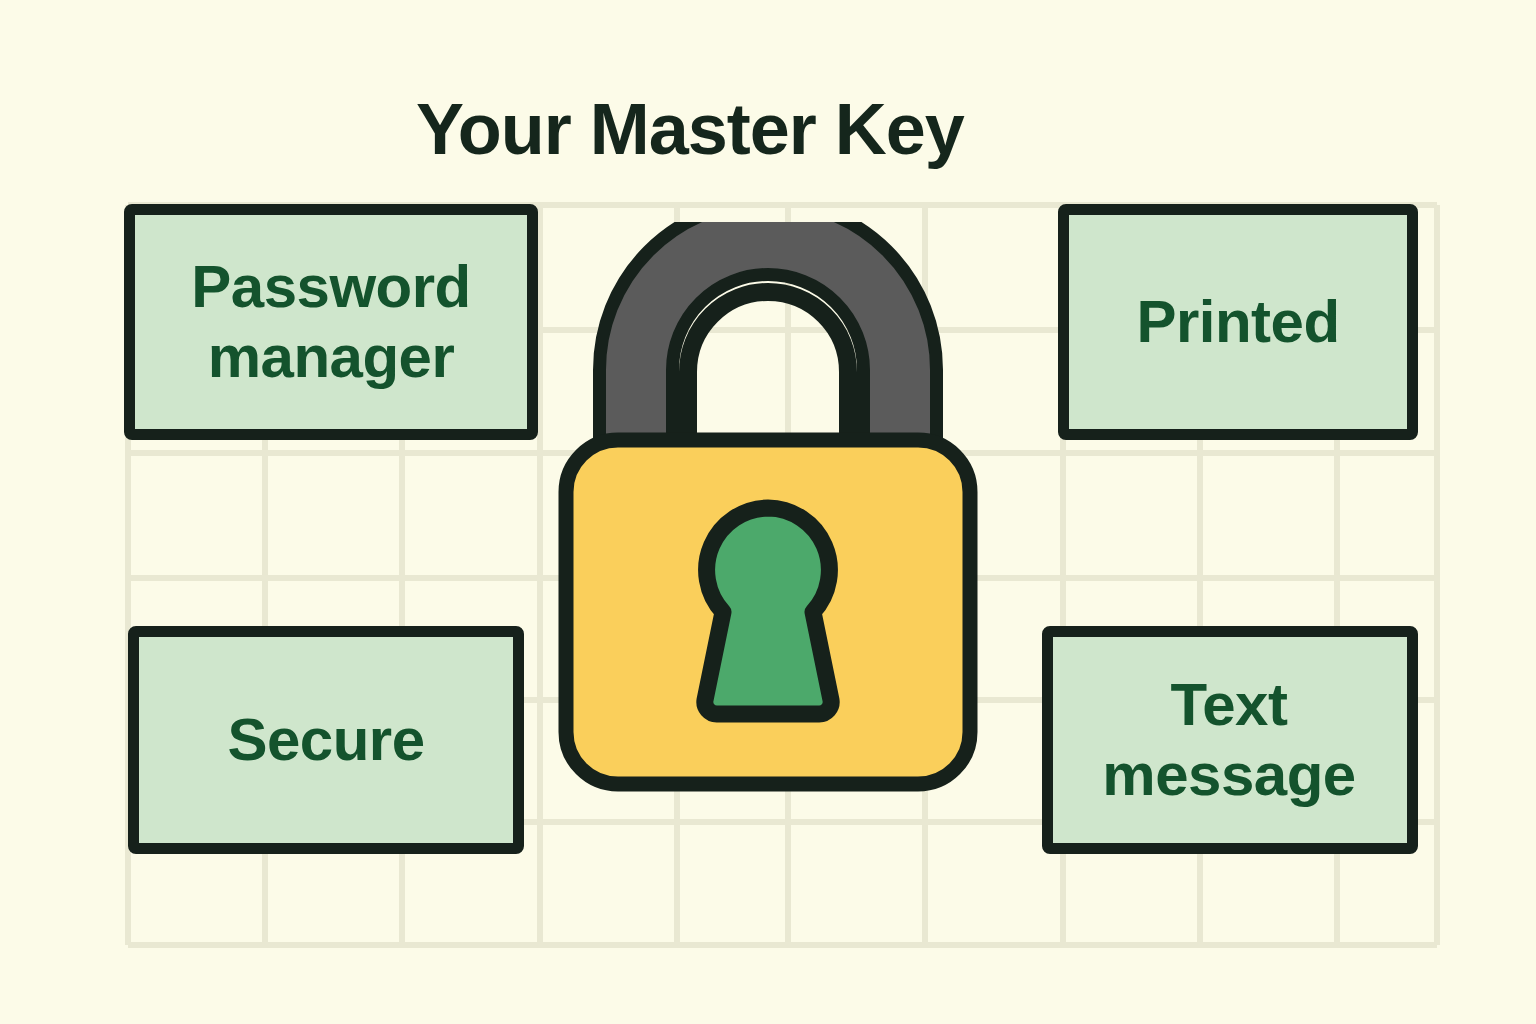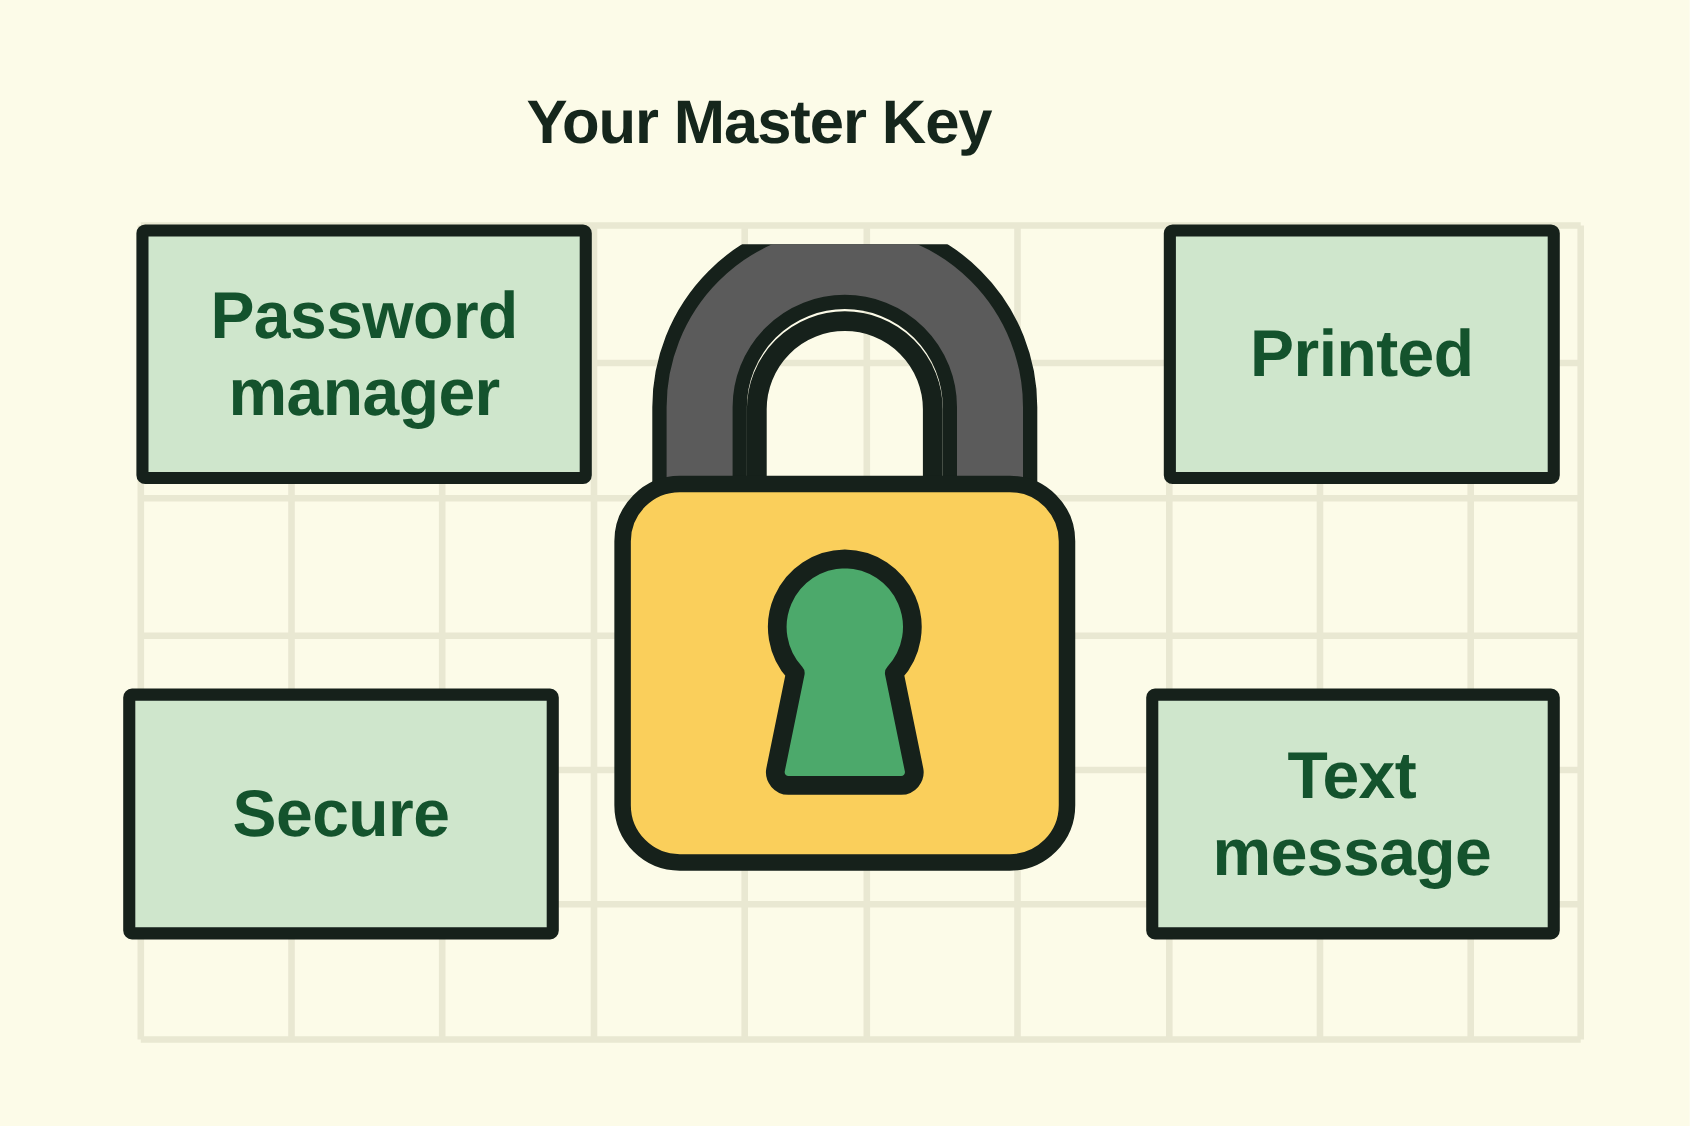--- a/index.html
+++ b/index.html
@@ -31,21 +31,21 @@
     pointer-events: none;
   }
 
   
   #page-title {
     position: absolute;
     left: 0;
     top: 42px;
     width: 1380px;
     text-align: center;
-    font-size: 56px;
+    font-size: 72px;
     font-weight: 700;
     letter-spacing: -1px;
     color: #15261C;
     line-height: 1.1;
     z-index: 6;
     font-family: "Liberation Sans", sans-serif;
   }
 
   
   .card {
@@ -63,21 +63,21 @@
     font-weight: 700;
     line-height: 1.17;
     letter-spacing: -0.5px;
     z-index: 5;
     padding: 0 14px;
   }
   .card-label { display: block; }
 
   #card-password-manager { left: 124px;  top: 204px; width: 414px; height: 236px; }
   #card-printed-copy     { left: 1058px; top: 204px; width: 360px; height: 236px; }
-  #card-secure-note      { left: 112px;  top: 626px; width: 396px; height: 228px; }
+  #card-secure-note      { left: 128px;  top: 626px; width: 396px; height: 228px; }
   #card-text-message     { left: 1042px; top: 626px; width: 376px; height: 228px; padding-left: 12px; }
 
   
   #padlock {
     position: absolute;
     left: 548px;
     top: 222px;
     width: 440px;
     height: 580px;
     z-index: 4;

